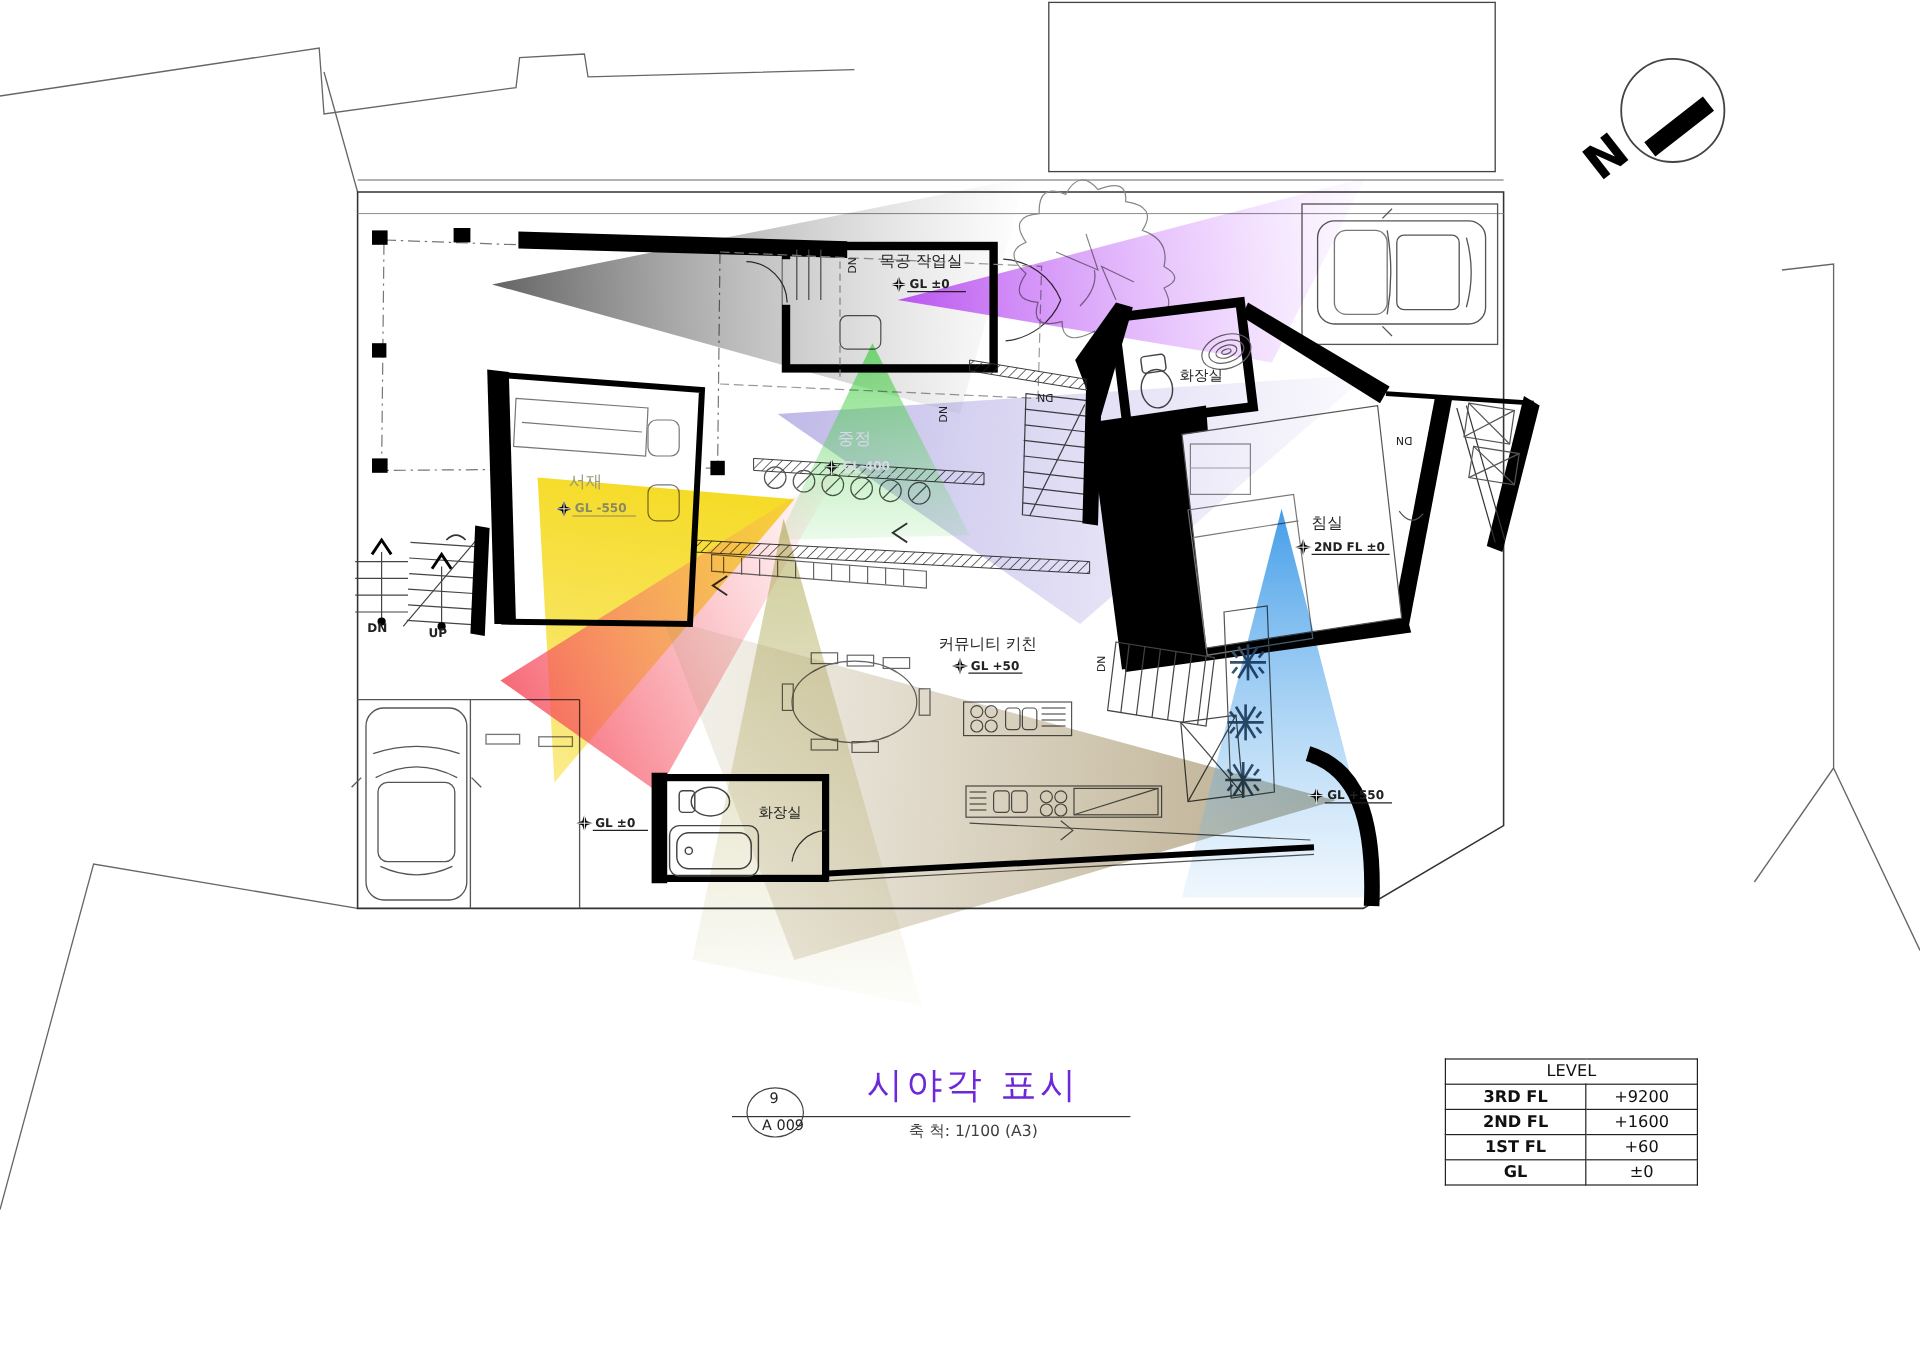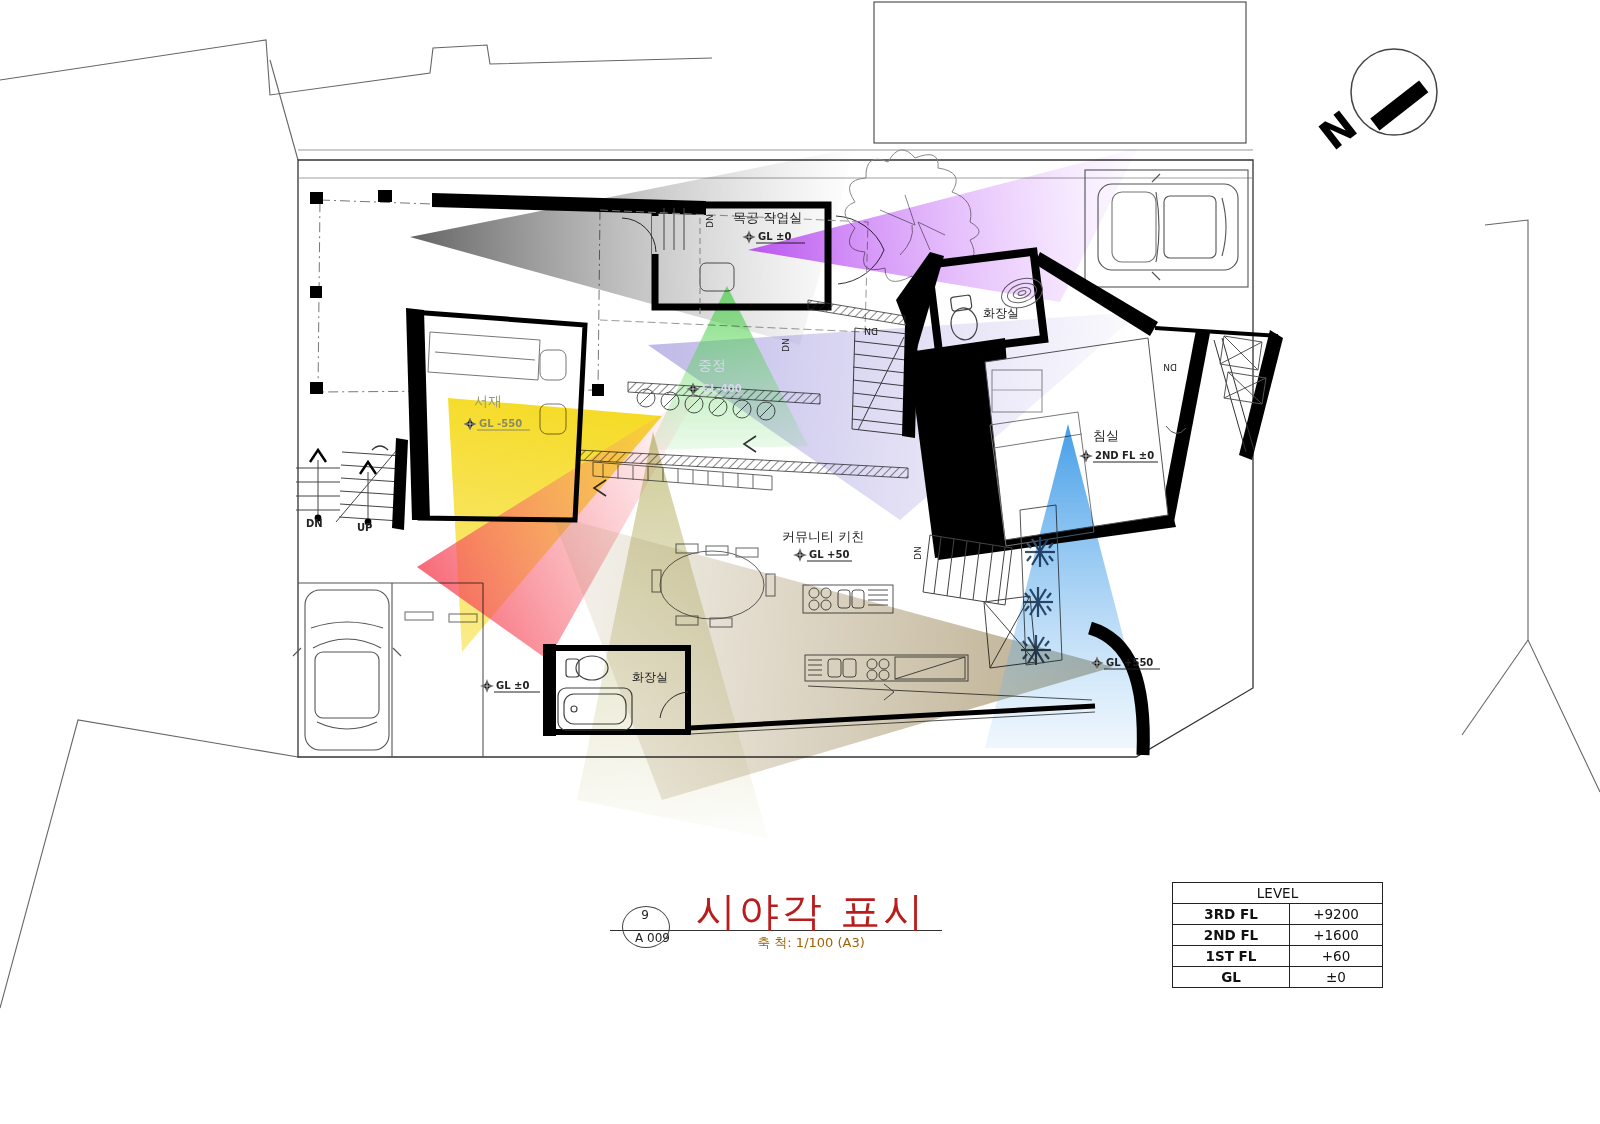--- a/index.html
+++ b/index.html
@@ -1,37 +1,37 @@
 <!DOCTYPE html>
 <html><head>
 <meta charset="utf-8">
 <style>
   html,body{margin:0;padding:0;background:#fff;}
   #stage{position:relative;width:1600px;height:1124px;background:#fff;overflow:hidden;
          font-family:"DejaVu Sans",sans-serif;color:#111;}
   svg text{font-family:"DejaVu Sans",sans-serif;}
   
-  .lvl-table{position:absolute;left:1172px;top:882px;border-collapse:collapse;
+  .lvl-table{position:absolute;left:1204px;top:882px;border-collapse:collapse;
              font-size:13.5px;color:#111;}
   .lvl-table td{border:1.4px solid #222;text-align:center;padding:0;height:20px;}
   .lvl-table .c1{width:116px;font-weight:bold;}
   .lvl-table .c2{width:92px;}
   
   .title-line{position:absolute;left:610px;top:930px;width:332px;height:0;
               border-top:1.6px solid #333;}
   .sheet-bubble{position:absolute;left:622px;top:906px;width:46px;height:40px;
                 border:1.2px solid #444;border-radius:50%;}
   .sheet-num{position:absolute;left:622px;top:908px;width:46px;text-align:center;
              font-size:12px;color:#222;}
   .sheet-code{position:absolute;left:620px;top:931px;width:50px;text-align:right;
               font-size:12px;color:#222;}
   .dwg-title{position:absolute;left:680px;top:884px;width:262px;text-align:center;
-             font-size:40px;letter-spacing:3px;color:#b91c1c;}
+             font-size:30px;letter-spacing:3px;color:#6d28d9;}
   .dwg-scale{position:absolute;left:680px;top:934px;width:262px;text-align:center;
-             font-size:13px;color:#a16207;}
+             font-size:13px;color:#404040;}
 </style>
 </head>
 <body>
 
 <div id="stage">
 
 <svg width="1600" height="1124" viewBox="0 0 1600 1124">
   <defs>
     <pattern id="hatch" width="6" height="6" patternUnits="userSpaceOnUse" patternTransform="rotate(45)">
       <line x1="0" y1="0" x2="0" y2="6" stroke="#222" stroke-width="1.1"></line>

